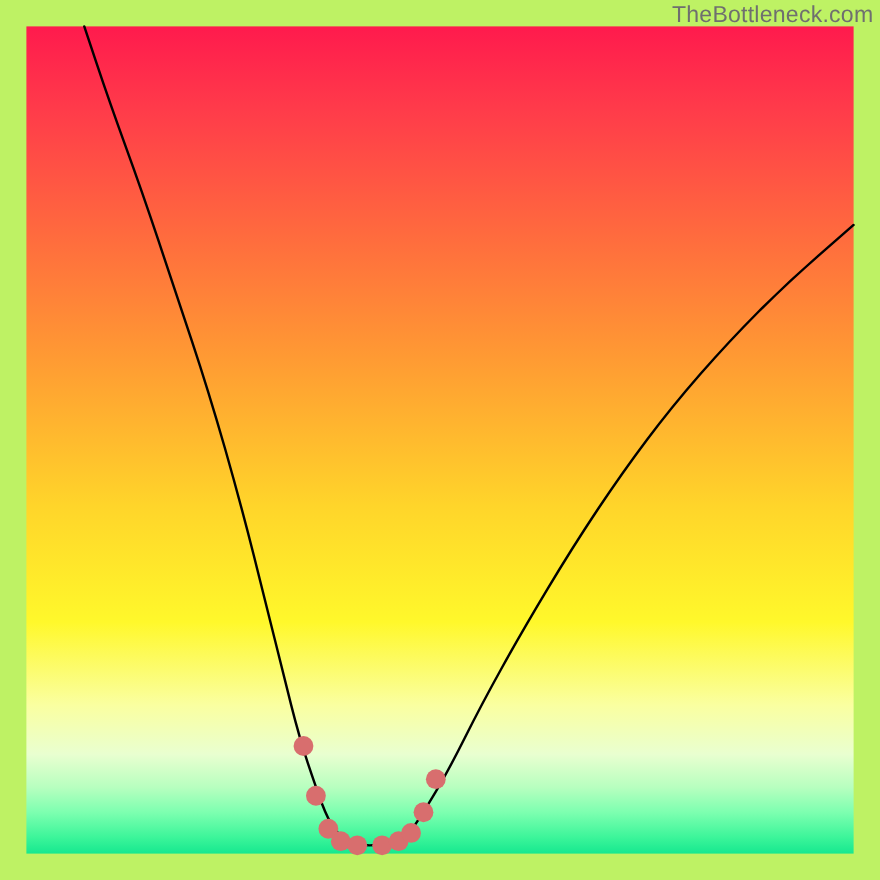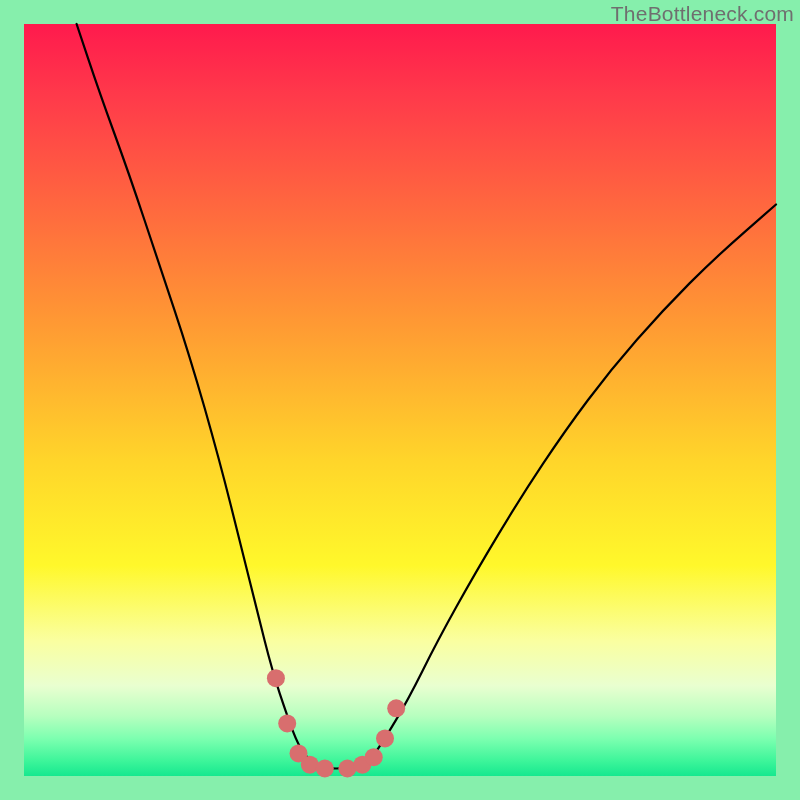--- a/index.html
+++ b/index.html
@@ -10,21 +10,21 @@
     overflow: hidden;
     background: #000;
     font-family: Arial, Helvetica, sans-serif;
   }
   .frame {
     position: absolute;
     left: 0;
     top: 0;
     width: 800px;
     height: 800px;
-    background: #86efac;
+    background: #bef264;
   }
   .plot {
     position: absolute;
     left: 24px;
     top: 24px;
     width: 752px;
     height: 752px;
     background: linear-gradient(to bottom,
       #ff1a4d 0%,
       #ff3b4a 10%,

